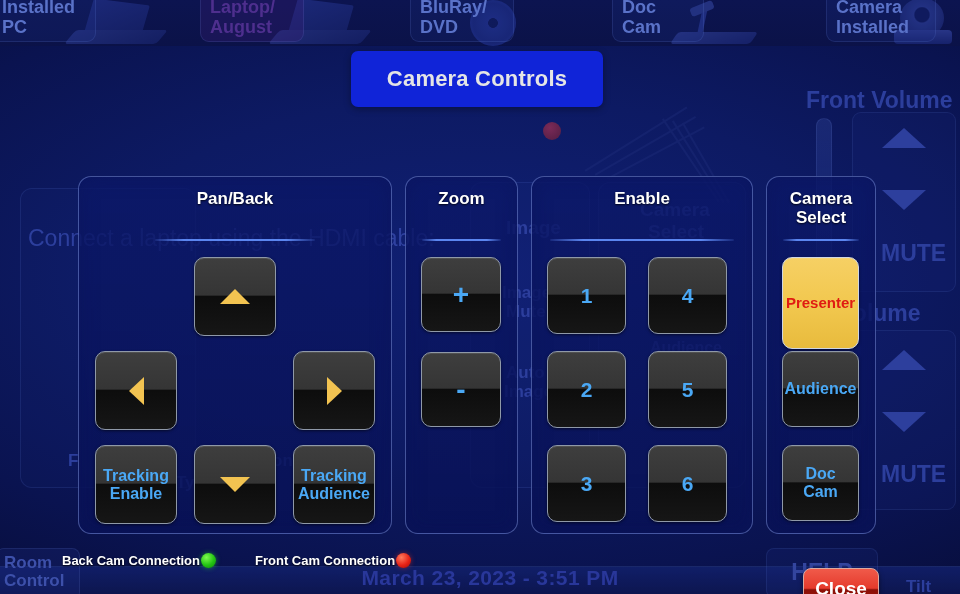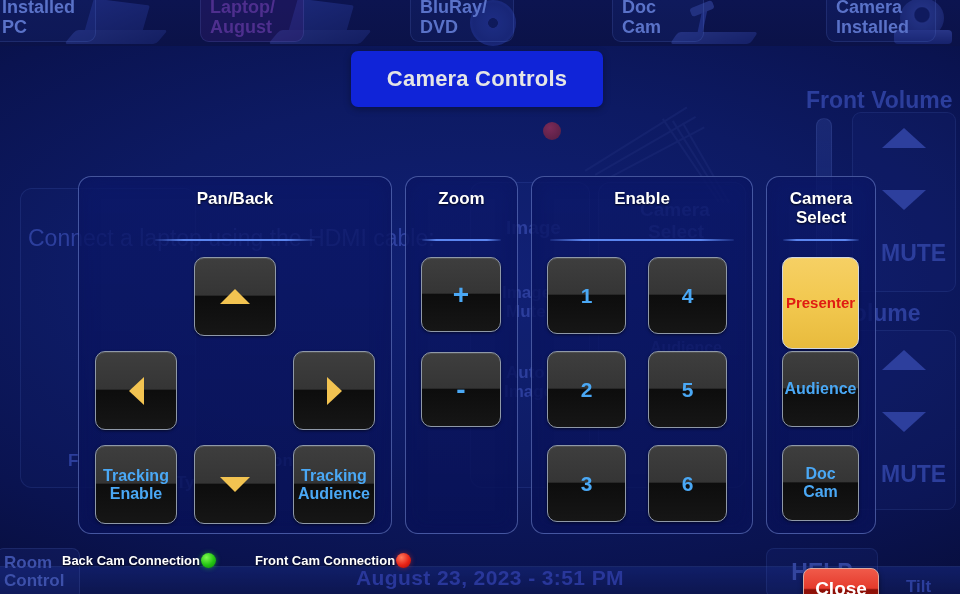--- a/index.html
+++ b/index.html
@@ -330,21 +330,21 @@
     <div class="bg-bottombar"></div>
     <div class="bg-room-ctl">
       <span>Room</span><br>
       <span>Control</span>
     </div>
     <div class="bg-help">
       <span>HELP</span>
     </div>
     <div class="bg-ghost-text" style="left:906px; top:578px; font-size:17px;">Tilt</div>
 
-    <div class="bg-datetime">August 23, 2023  -  3:51 PM</div>
+    <div class="bg-datetime">March 23, 2023  -  3:51 PM</div>
   </div>
 
   <div class="modal-title">
     <span>Camera Controls</span>
   </div>
 
   <div class="panel" style="left:78px; top:176px; width:314px; height:358px;">
     <div class="panel-head">Pan/Back</div>
     <div class="panel-rule" style="left:76px; right:76px; top:62px;"></div>
   </div>

